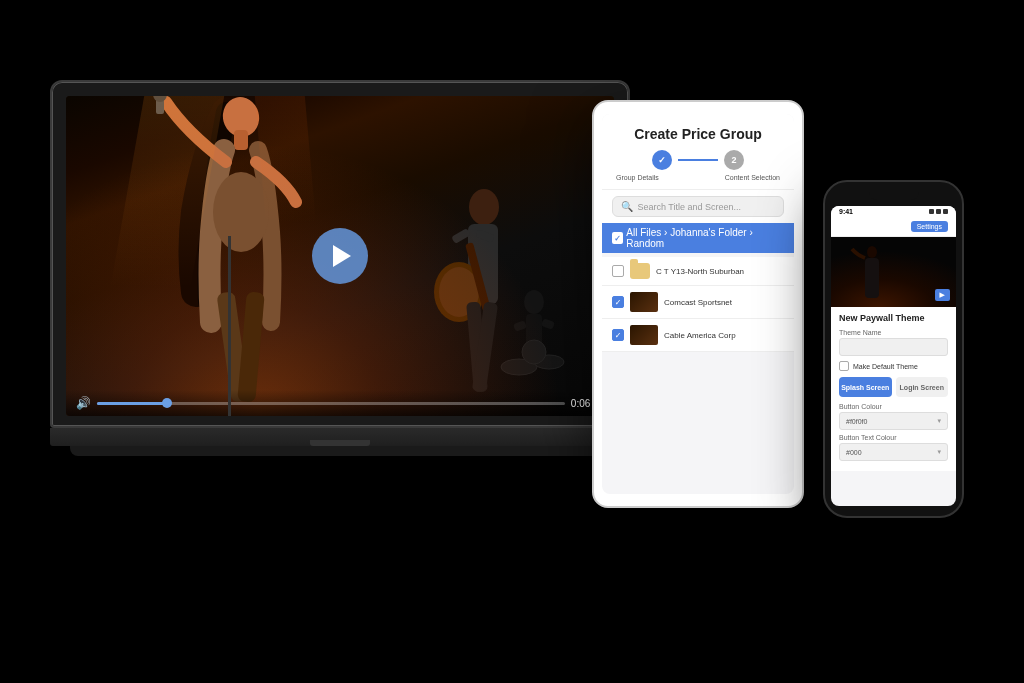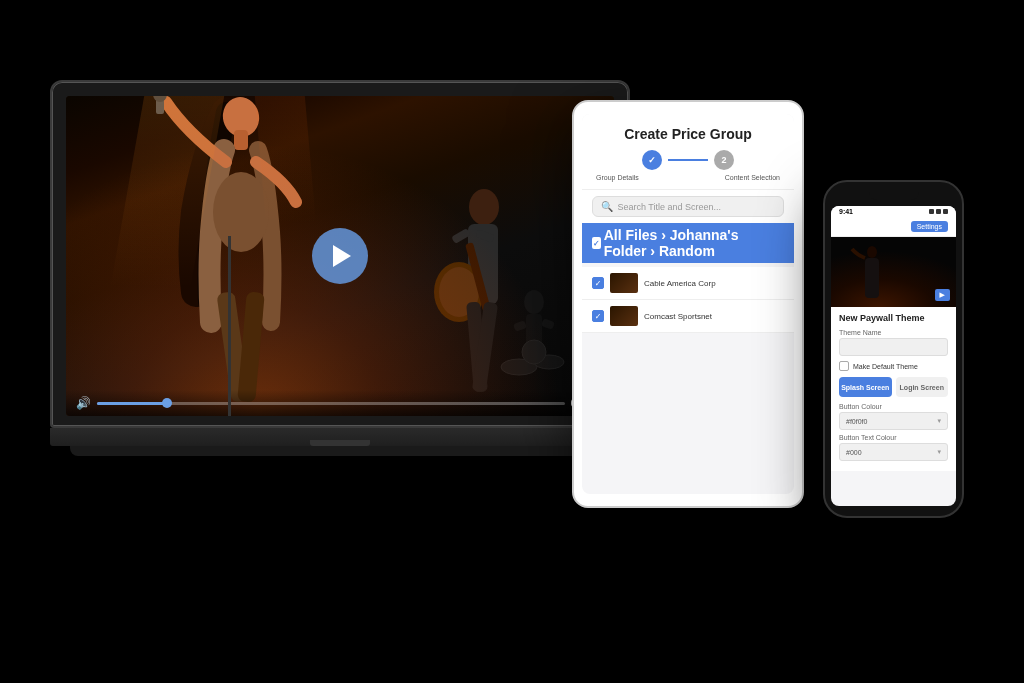--- a/index.html
+++ b/index.html
@@ -162,21 +162,21 @@
       border-radius: 0 0 8px 8px;
       margin: 0 20px;
       box-shadow: 0 4px 20px rgba(0,0,0,0.8);
     }
 
     
     .tablet {
       position: absolute;
       right: 220px;
       top: 100px;
-      width: 232px;
+      width: 212px;
       z-index: 5;
     }
 
     .tablet-frame {
       background: #fff;
       border-radius: 16px;
       padding: 12px 8px;
       border: 2px solid #ccc;
       box-shadow: 0 20px 60px rgba(0,0,0,0.6);
     }
@@ -287,22 +287,22 @@
     }
 
     .breadcrumb-check {
       color: #4a7fe0;
       font-size: 8px;
       font-weight: 700;
     }
 
     .breadcrumb-text {
       color: white;
-      font-size: 14px;
-      font-weight: 700;
+      font-size: 10px;
+      font-weight: 400;
     }
 
     .file-list {
       padding: 4px 0;
     }
 
     .file-row {
       display: flex;
       align-items: center;
       padding: 6px 10px;
@@ -706,35 +706,40 @@
         <div class="breadcrumb-row">
           <div class="breadcrumb-checkbox">
             <span class="breadcrumb-check">✓</span>
           </div>
           <span class="breadcrumb-text">All Files › Johanna's Folder › Random</span>
         </div>
 
         <div class="file-list">
 
 
+          <div class="file-row">
+            <div class="file-checkbox"></div>
+            <div class="folder-icon-small"></div>
+            <span class="file-name">C T Y13-North Suburban</span>
+          </div>
+
+          <div class="file-row">
+            <div class="file-checkbox file-checkbox-checked"></div>
+            <div class="file-thumb">
+              <div class="file-thumb-img"></div>
+            </div>
+            <span class="file-name">Comcast Sportsnet</span>
+          </div>
 
           <div class="file-row">
             <div class="file-checkbox file-checkbox-checked"></div>
             <div class="file-thumb">
               <div class="file-thumb-img"></div>
             </div>
             <span class="file-name">Cable America Corp</span>
-          </div>
-
-          <div class="file-row">
-            <div class="file-checkbox file-checkbox-checked"></div>
-            <div class="file-thumb">
-              <div class="file-thumb-img"></div>
-            </div>
-            <span class="file-name">Comcast Sportsnet</span>
           </div>
         </div>
       </div>
     </div>
   </div>
 
   <div class="phone">
     <div class="phone-frame">
       <div class="phone-notch"></div>
       <div class="phone-content">

